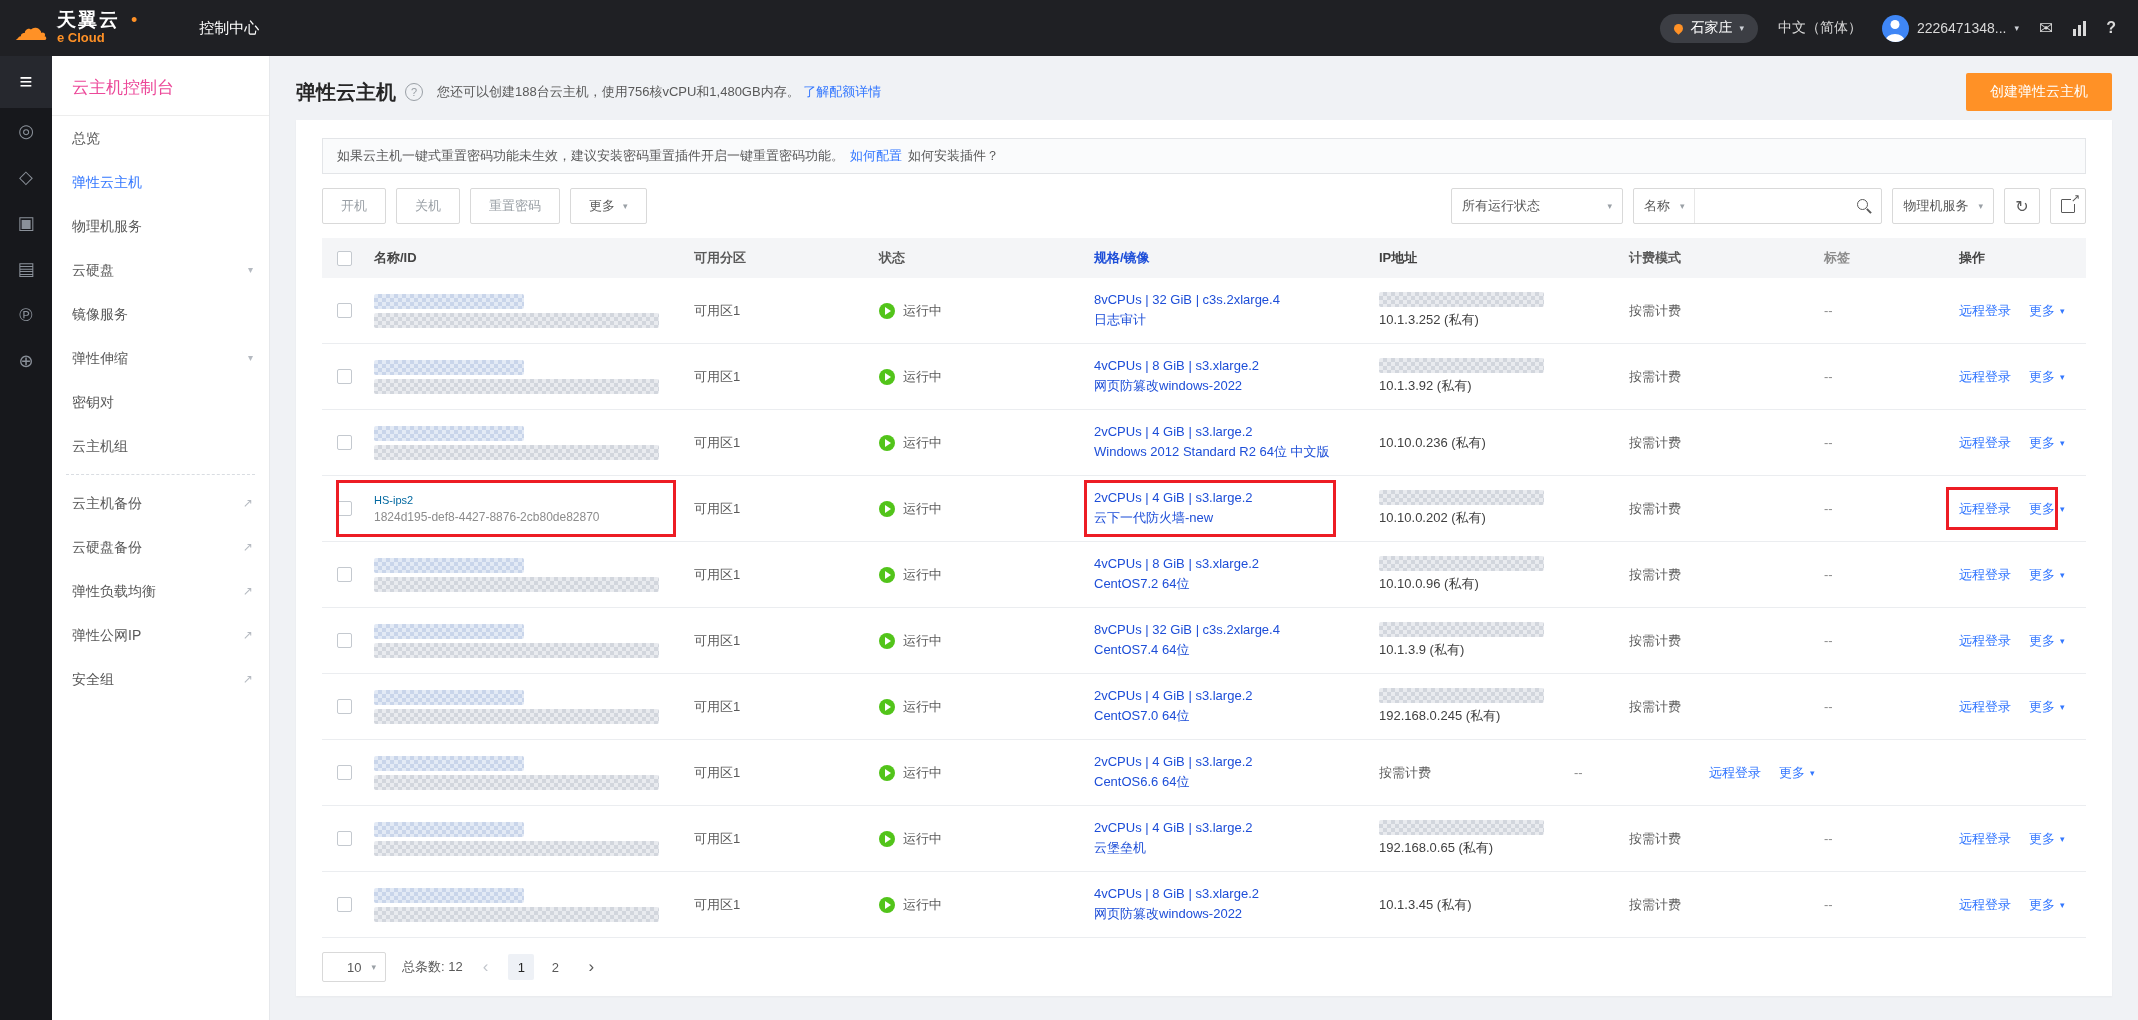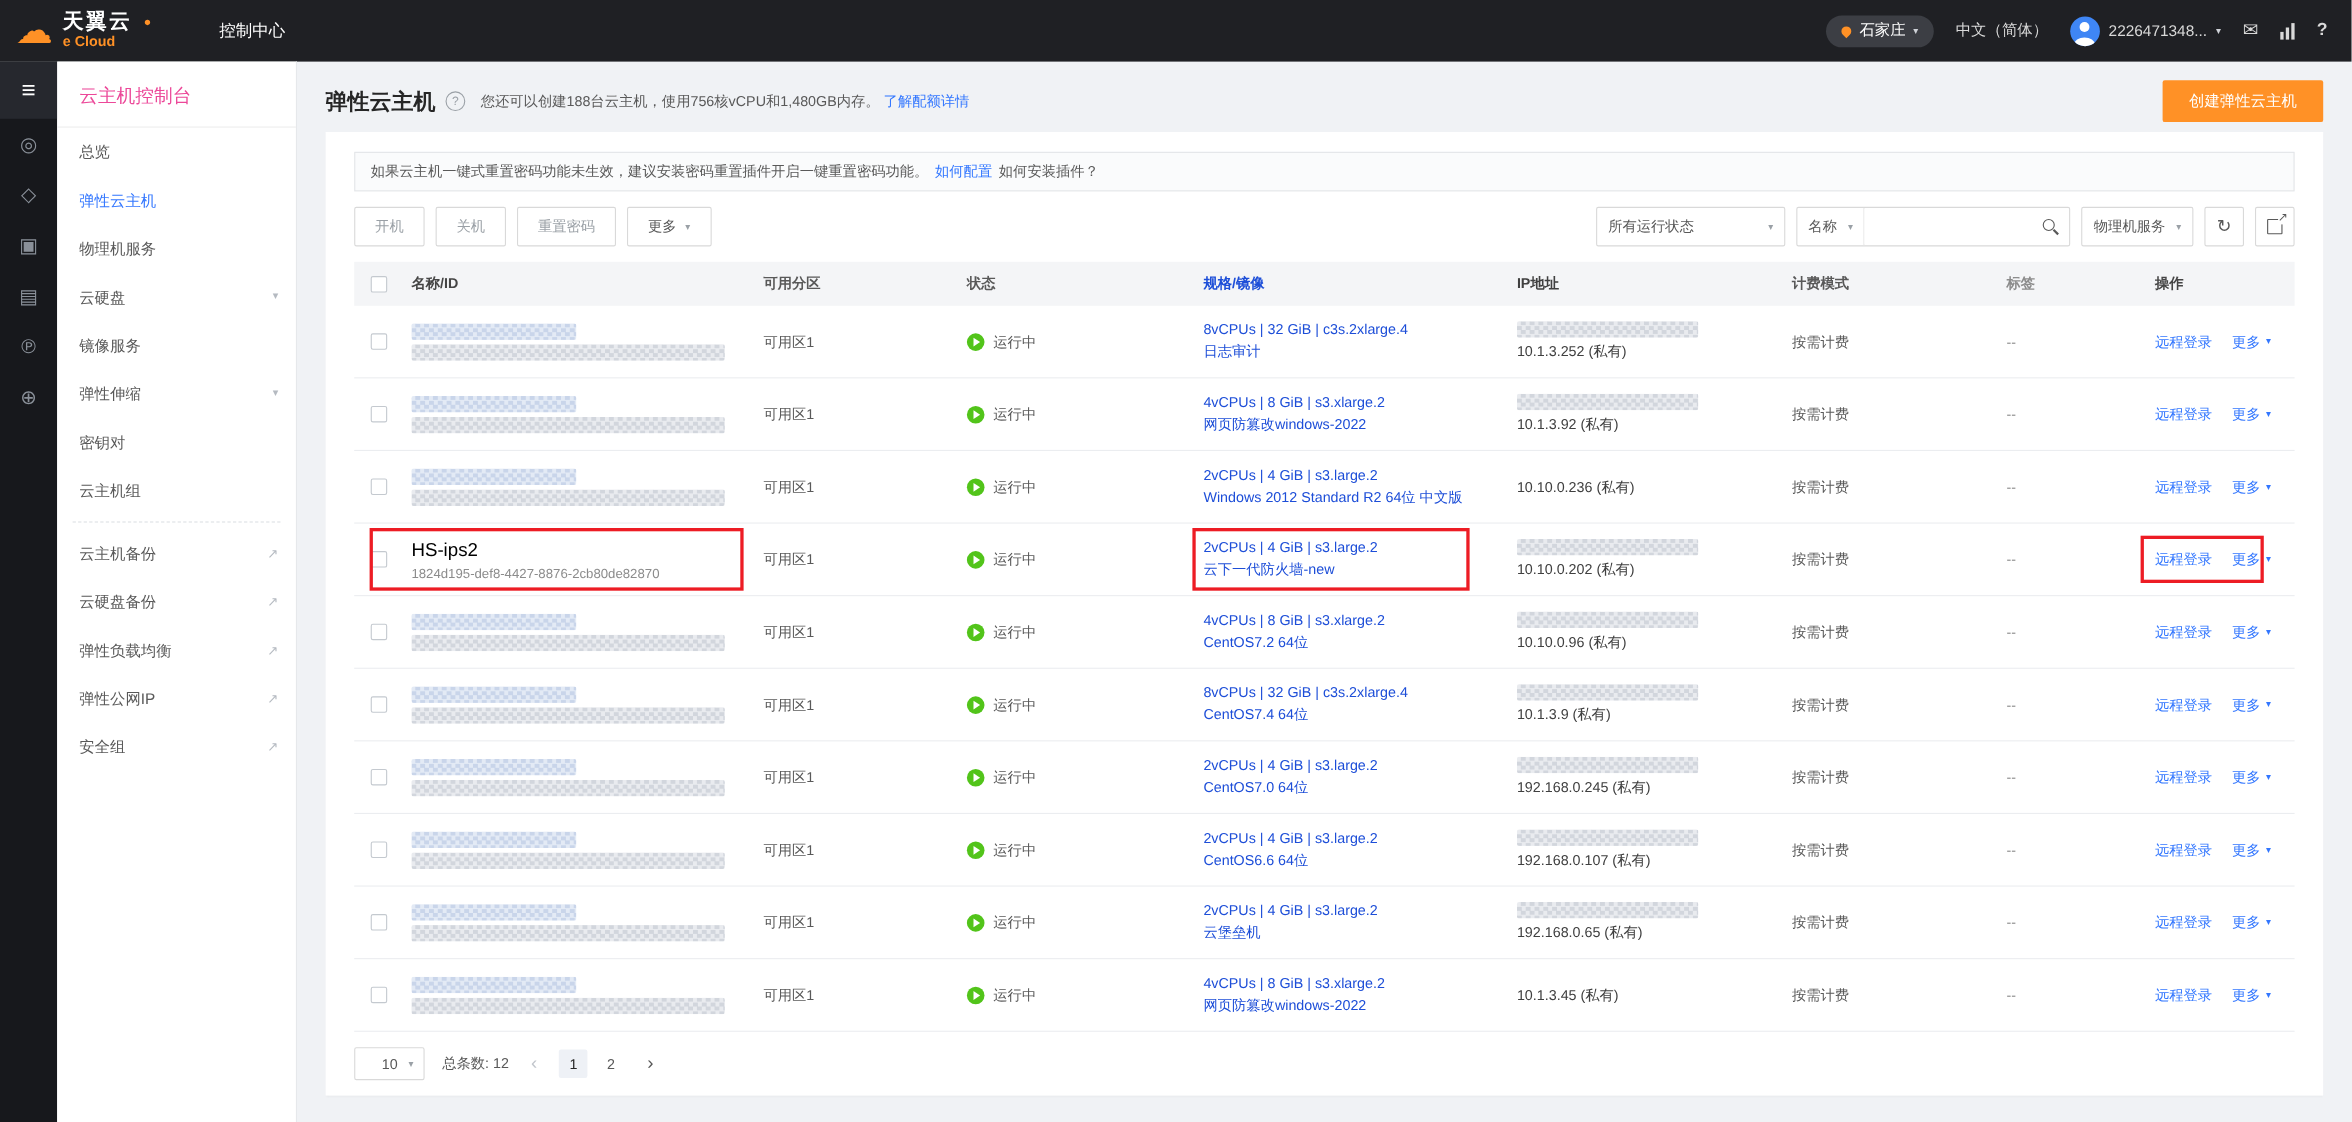--- a/index.html
+++ b/index.html
@@ -86,21 +86,21 @@
   .col-check { flex:0 0 44px; display:flex; justify-content:center; padding-right:0; }
   .col-name { flex:0 0 320px; padding-left:8px; display:flex; flex-direction:column; justify-content:center; gap:4px; }
   .col-zone { flex:0 0 185px; padding-left:8px; color:#595959; }
   .col-status { flex:0 0 215px; padding-left:8px; display:flex; align-items:center; gap:8px; color:#595959; }
   .col-spec { flex:0 0 285px; padding-left:8px; display:flex; flex-direction:column; justify-content:center; gap:4px; color:#1d4ed8; }
   .col-ip { flex:0 0 250px; padding-left:8px; display:flex; flex-direction:column; justify-content:center; gap:4px; color:#404040; }
   .col-bill { flex:0 0 195px; padding-left:8px; color:#595959; }
   .col-tag { flex:0 0 135px; padding-left:8px; color:#8c8c8c; }
   .col-action { flex:1; display:flex; align-items:center; gap:18px; padding-left:8px; }
   .checkbox { width:15px; height:15px; border:1px solid #c4c9cf; border-radius:2px; background:#fff; cursor:pointer; }
-  .name-link { color:#000000; font-size:17px; cursor:pointer; }
+  .name-link { color:#0369a1; font-size:11px; cursor:pointer; }
   .id-text { color:#8c8c8c; font-size:12px; }
   .blur { height:15px; border-radius:2px; background:repeating-conic-gradient(#c9d5ea 0% 25%, #e3eaf5 0% 50%) 0 0/8px 8px; display:none; }
   .b-name1 { width:150px; }
   .b-name2 { width:285px; background:repeating-conic-gradient(#d2d6dd 0% 25%, #e9ebef 0% 50%) 0 0/8px 8px; }
   .b-ip { width:165px; background:repeating-conic-gradient(#d2d6dd 0% 25%, #e9ebef 0% 50%) 0 0/8px 8px; }
   .trow.redacted .b-name1, .trow.redacted .b-name2 { display:block; }
   .trow.has-eip .b-ip { display:block; }
   .status-dot { width:16px; height:16px; border-radius:50%; background:#52c41a; position:relative; flex:0 0 16px; }
   .status-dot::after { content:""; position:absolute; left:6px; top:4px; width:0; height:0; border-top:4px solid transparent; border-bottom:4px solid transparent; border-left:6px solid #fff; }
   .act-link { color:#3377ff; font-size:13px; cursor:pointer; display:inline-flex; align-items:center; gap:5px; }
@@ -574,24 +574,20 @@
     </div>
     <div class="col col-zone">可用区1</div>
     <div class="col col-status">
       <span class="status-dot"></span>
       <span class="status-label">运行中</span>
     </div>
     <div class="col col-spec">
       <div class="spec1">2vCPUs | 4 GiB | s3.large.2</div>
       <div class="spec2">CentOS6.6 64位</div>
     </div>
-    <div class="col col-ip">
-      <span class="blur b-ip"></span>
-      <div class="ip-text">192.168.0.107 (私有)</div>
-    </div>
     <div class="col col-bill">按需计费</div>
     <div class="col col-tag">--</div>
     <div class="col col-action">
       <a class="act-link">
                     <span class="remote-label">远程登录</span>
                   </a>
       <a class="act-link">
         <span class="more-label">更多</span>
                     <span class="caret blue">▾</span>
       </a>

